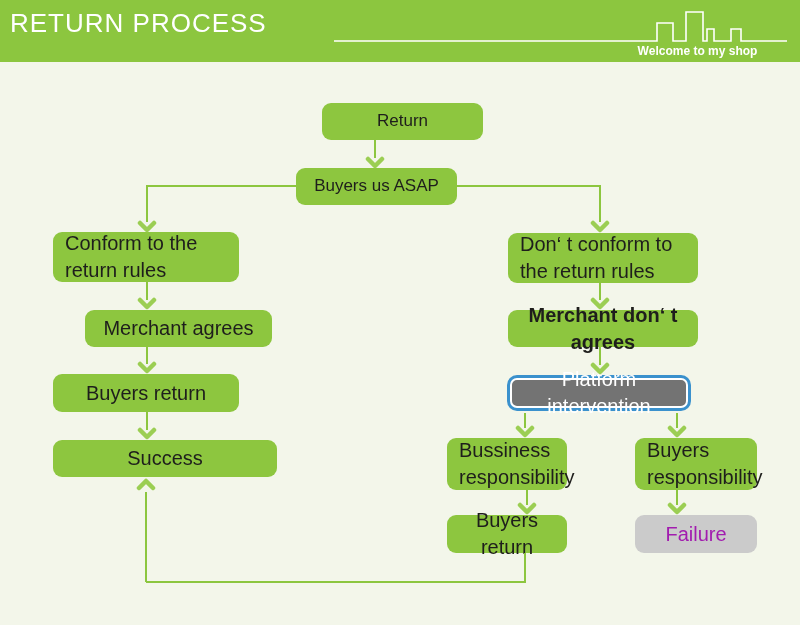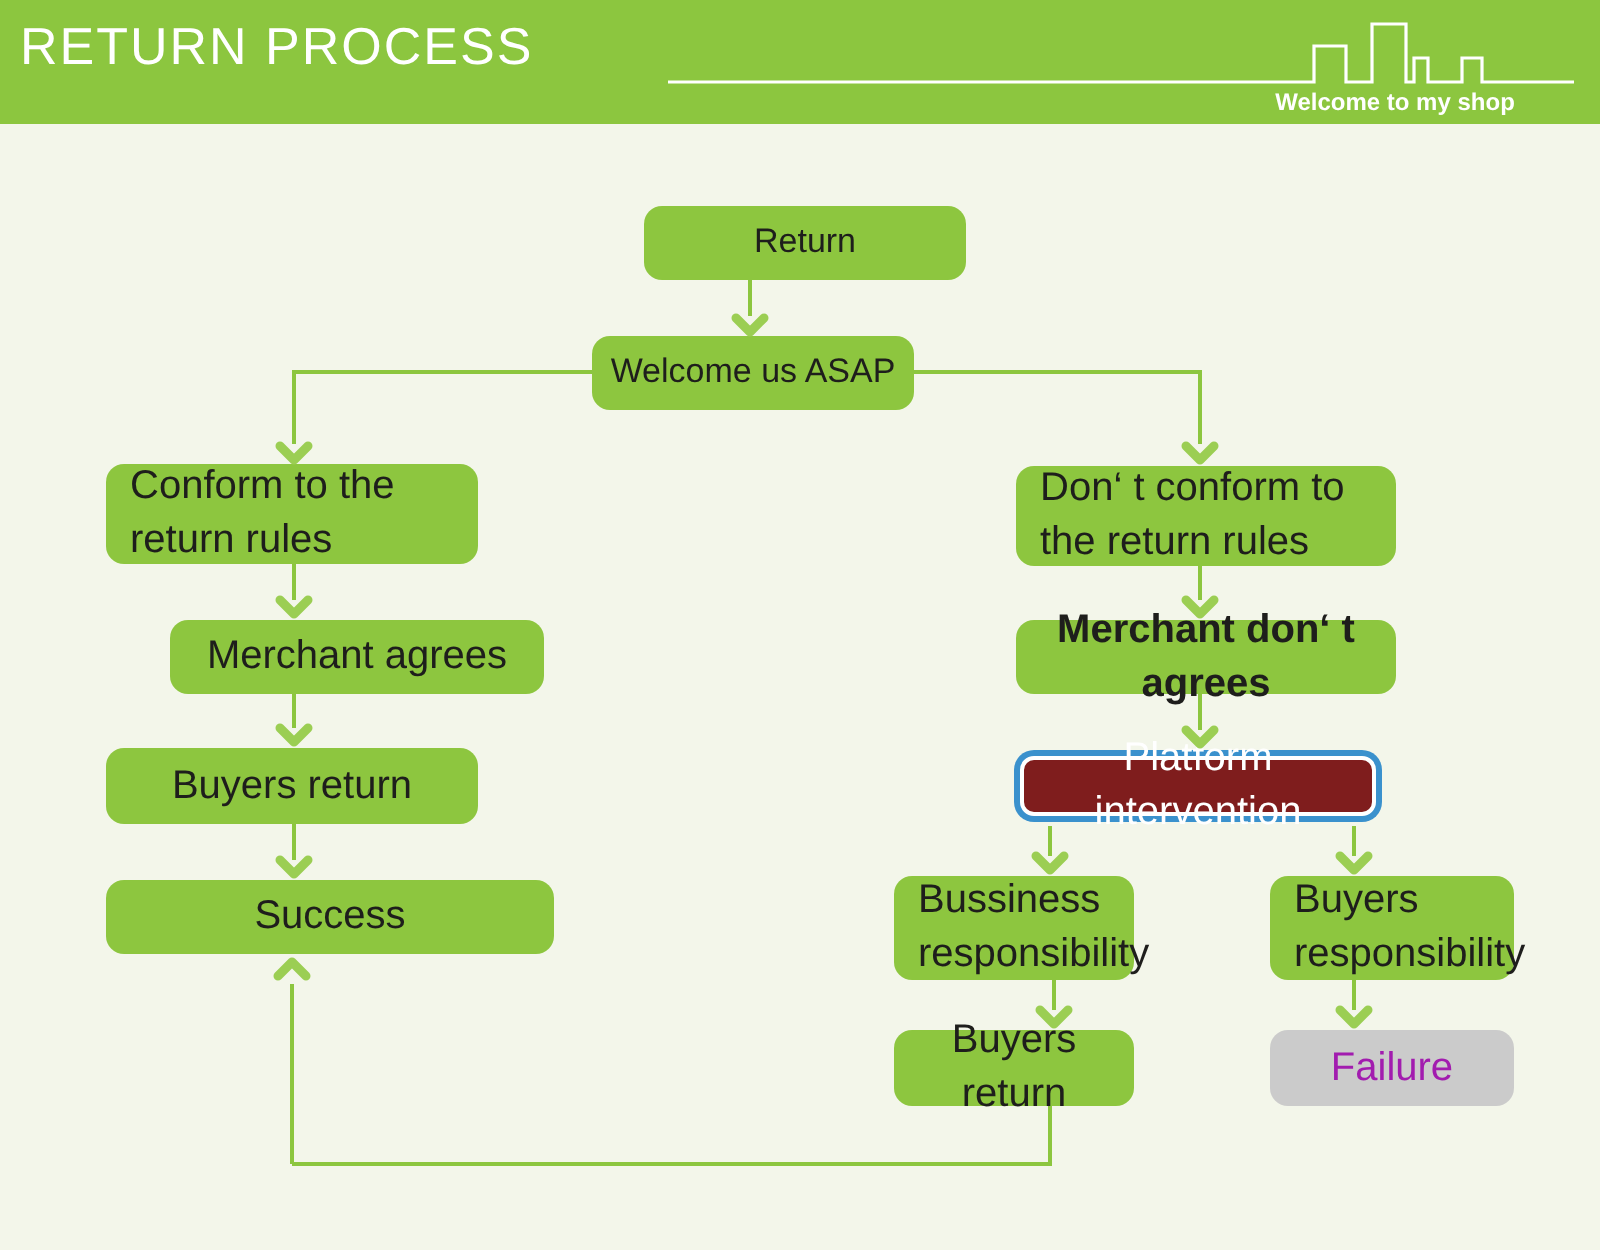--- a/index.html
+++ b/index.html
@@ -33,21 +33,21 @@
     color:#1e1e1c;
     font-size:20px;
     display:flex;align-items:center;justify-content:center;
     text-align:center;
     line-height:1.35;
     box-sizing:border-box;
   }
   .node.big{font-size:17px;}
   .node.left-text{justify-content:flex-start;text-align:left;padding-left:12px;padding-right:8px;}
   .node.blue{
-    background:#7f1d1d;color:#ffffff;
+    background:#737373;color:#ffffff;
     border:2px solid #ffffff;border-radius:7px;
     box-shadow:0 0 0 3px #3a91cd;
   }
   .node.gray{background:#cbcbcb;color:#a21caf;}
   
   #n-return{left:294px;top:103px;width:161px;height:37px;margin-left:28px;}
   #n-contact{left:296px;top:168px;width:161px;height:37px;}
   #n-conform{left:53px;top:232px;width:186px;height:50px;}
   #n-merchant-agrees{left:53px;top:310px;width:187px;height:37px;margin-left:32px;}
   #n-buyers-return-left{left:53px;top:374px;width:186px;height:38px;}
@@ -68,21 +68,21 @@
 
 <div class="header">
   <div class="header-title">RETURN PROCESS</div>
   <svg class="header-line-art" width="456" height="45" viewBox="0 0 456 45">
     <path d="M0,36 H323 V18 H339 V36 H352 V7 H369 V36 H373 V24 H380 V36 H397 V24 H407 V36 H453" fill="none" stroke="#ffffff" stroke-width="1.6"></path>
   </svg>
   <div class="header-tagline">Welcome to my shop</div>
 </div>
 
 <div class="node big" id="n-return">Return</div>
-<div class="node big" id="n-contact">Welcome us ASAP</div>
+<div class="node big" id="n-contact">Buyers us ASAP</div>
 <div class="node left-text" id="n-conform">Conform to the return rules</div>
 <div class="node" id="n-merchant-agrees">Merchant agrees</div>
 <div class="node" id="n-buyers-return-left">Buyers return</div>
 <div class="node" id="n-success">Success</div>
 <div class="node left-text" id="n-dont-conform">Don‘ t conform to the return rules</div>
 <div class="node" id="n-merchant-dont">Merchant don‘ t agrees</div>
 <div class="node blue" id="n-platform">Platform intervention</div>
 <div class="node left-text" id="n-business-resp">Bussiness responsibility</div>
 <div class="node left-text" id="n-buyers-resp">Buyers responsibility</div>
 <div class="node" id="n-buyers-return-right">Buyers return</div>

